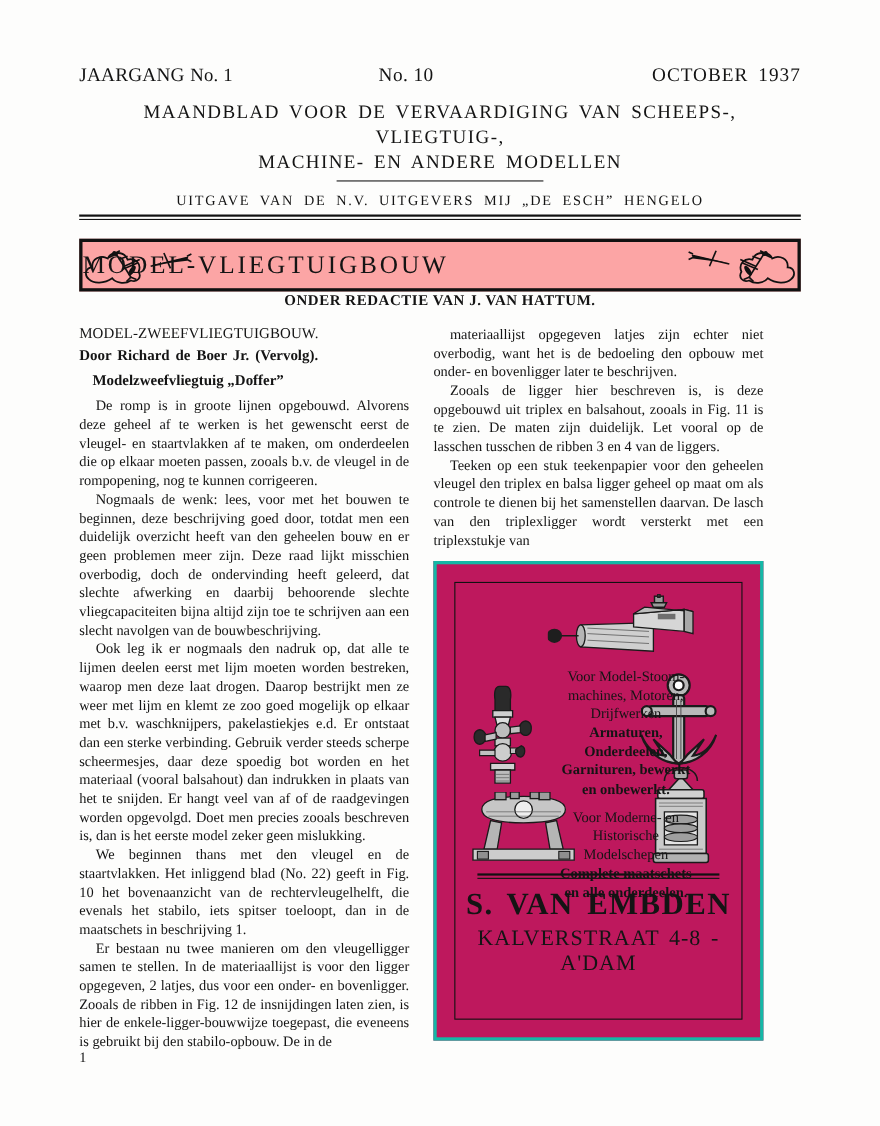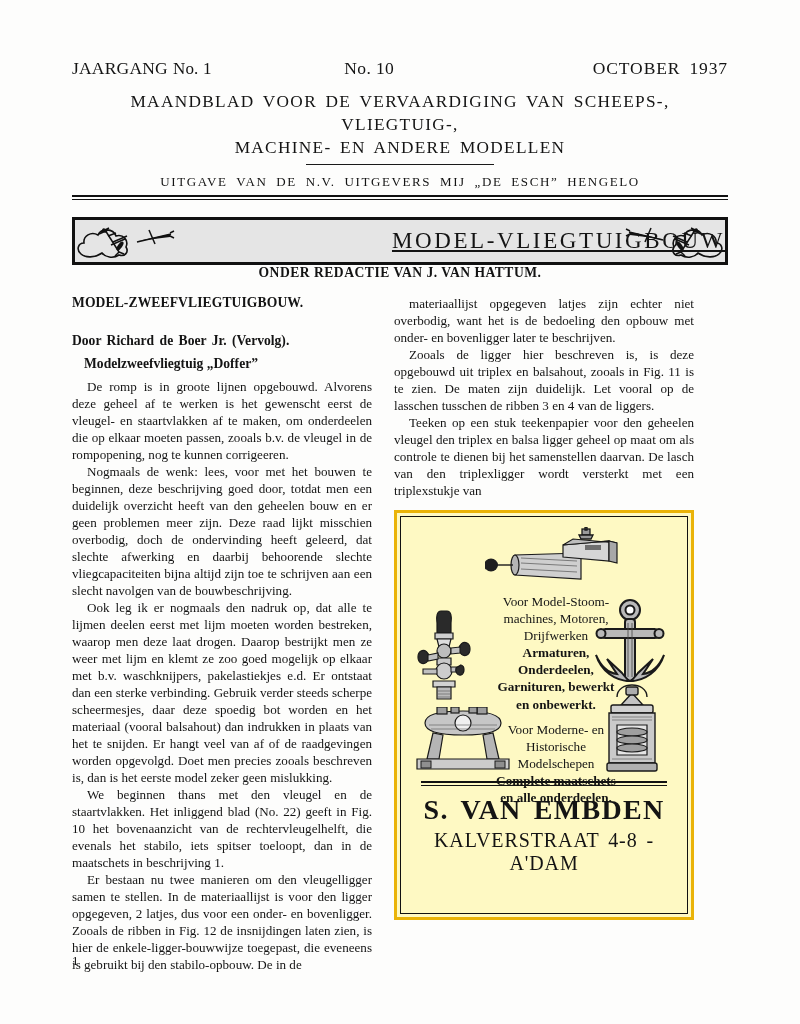--- a/index.html
+++ b/index.html
@@ -81,25 +81,24 @@
     border-bottom: 1px solid #111;
     height: 2px;
   }
 
   
   .banner {
     margin-top: 17px;
     border: 3px solid #111;
     height: 42px;
     position: relative;
-    background: #e5e5e5;
+    background: #fca5a5;
     display: flex;
     align-items: center;
-    justify-content: flex-end;
-    text-decoration: underline;
+    justify-content: flex-start;
   }
   .banner-title {
     font-size: 23px;
     letter-spacing: 2.6px;
     font-family: "Liberation Serif", "DejaVu Serif", serif;
     position: relative;
     z-index: 3;
     background: transparent;
   }
   .banner-art {
@@ -126,24 +125,24 @@
     display: flex;
     margin-top: 14px;
     gap: 22px;
   }
   .col {
     width: 300px;
     flex: 0 0 300px;
   }
 
   .art-title {
-    font-weight: bold;
+    font-weight: normal;
     font-size: 13.6px;
     letter-spacing: 0.1px;
-    margin-bottom: 22px;
+    margin-bottom: 4px;
   }
   .art-author {
     font-weight: bold;
     font-size: 13.6px;
     margin-bottom: 7px;
     word-spacing: 2px;
   }
   .art-sub {
     font-weight: bold;
     font-size: 13.6px;
@@ -156,23 +155,23 @@
     font-size: 13.1px;
     line-height: 1.30;
     text-align: justify;
     text-indent: 15px;
     hyphens: none;
   }
 
   
   .ad-box {
     margin-top: 11px;
-    border: 3px solid #eab308;
-    padding: 3px;
-    background: #fef9c3;
+    border: 3px solid #14b8a6;
+    padding: 16px;
+    background: #be185d;
   }
   .ad-inner {
     border: 1px solid #111;
     padding: 8px 6px 7px;
     position: relative;
     min-height: 398px;
     box-sizing: border-box;
   }
   .ad-top {
     position: relative;

